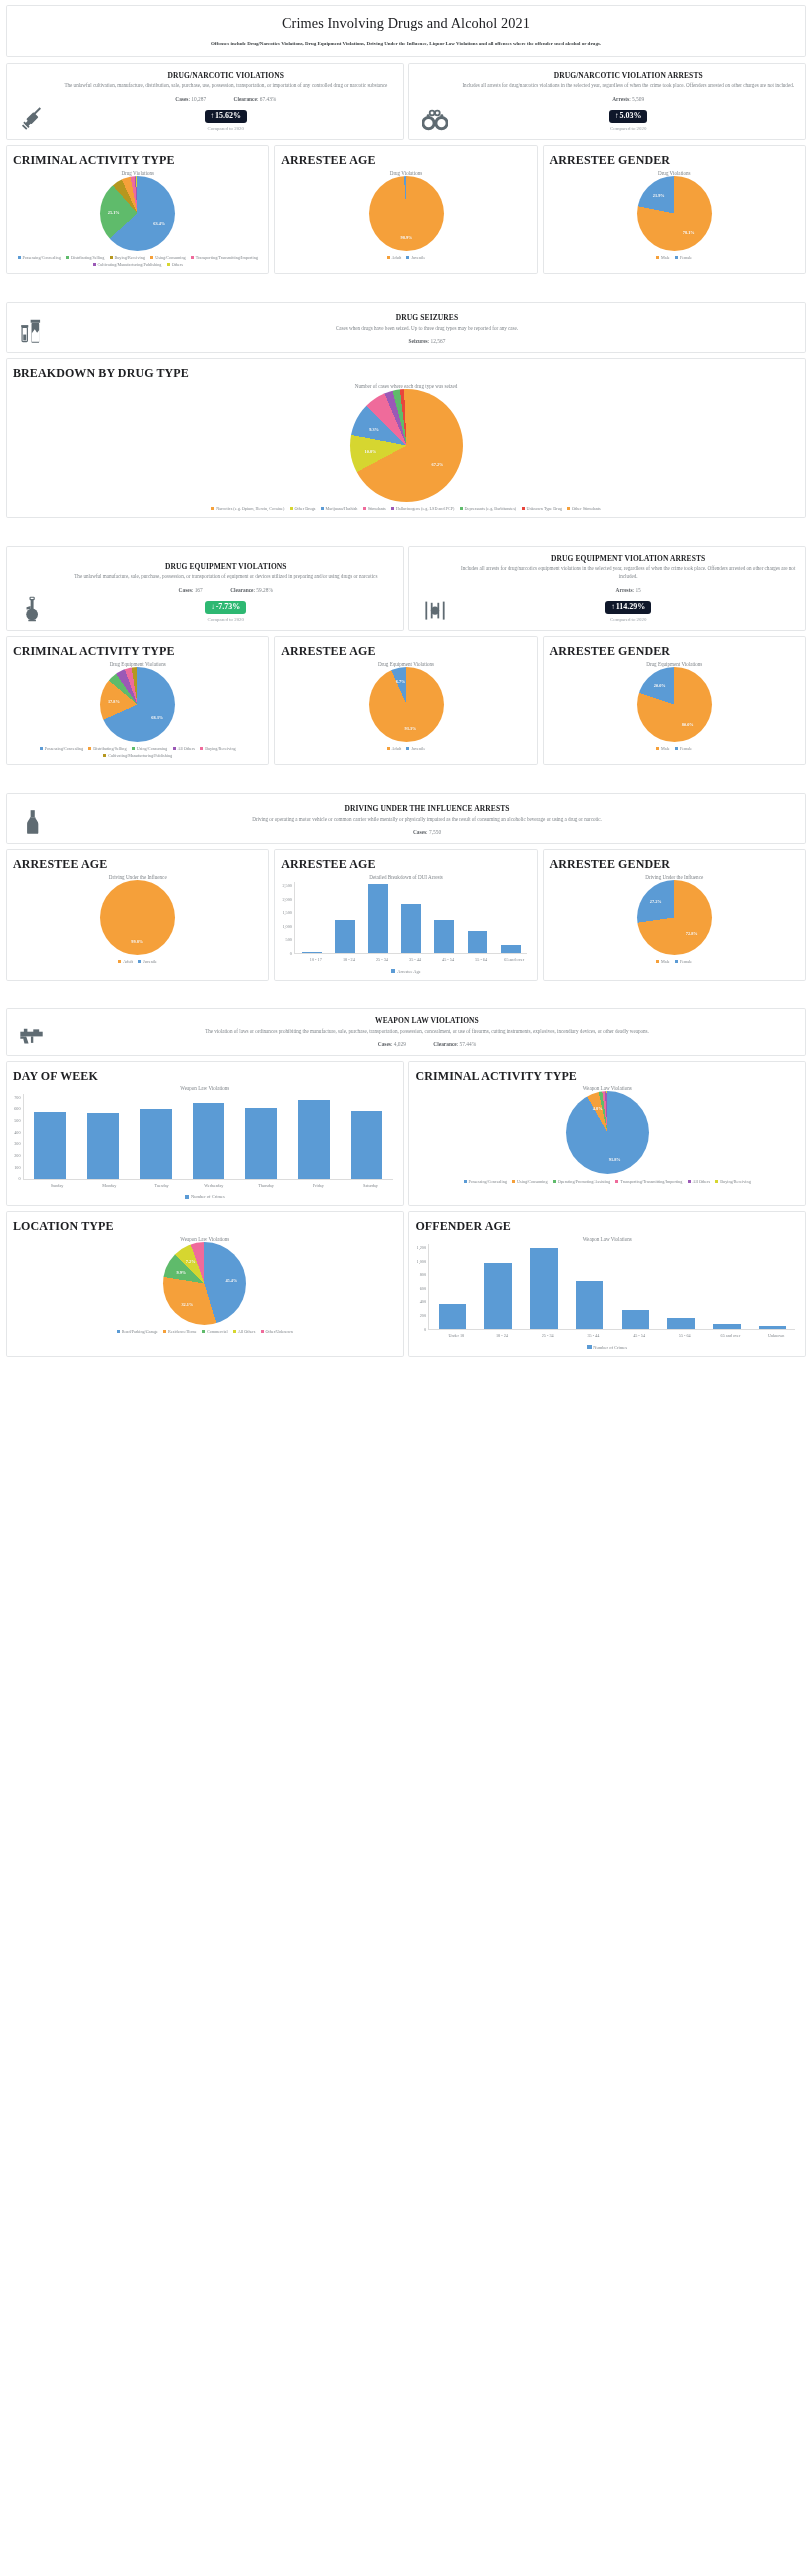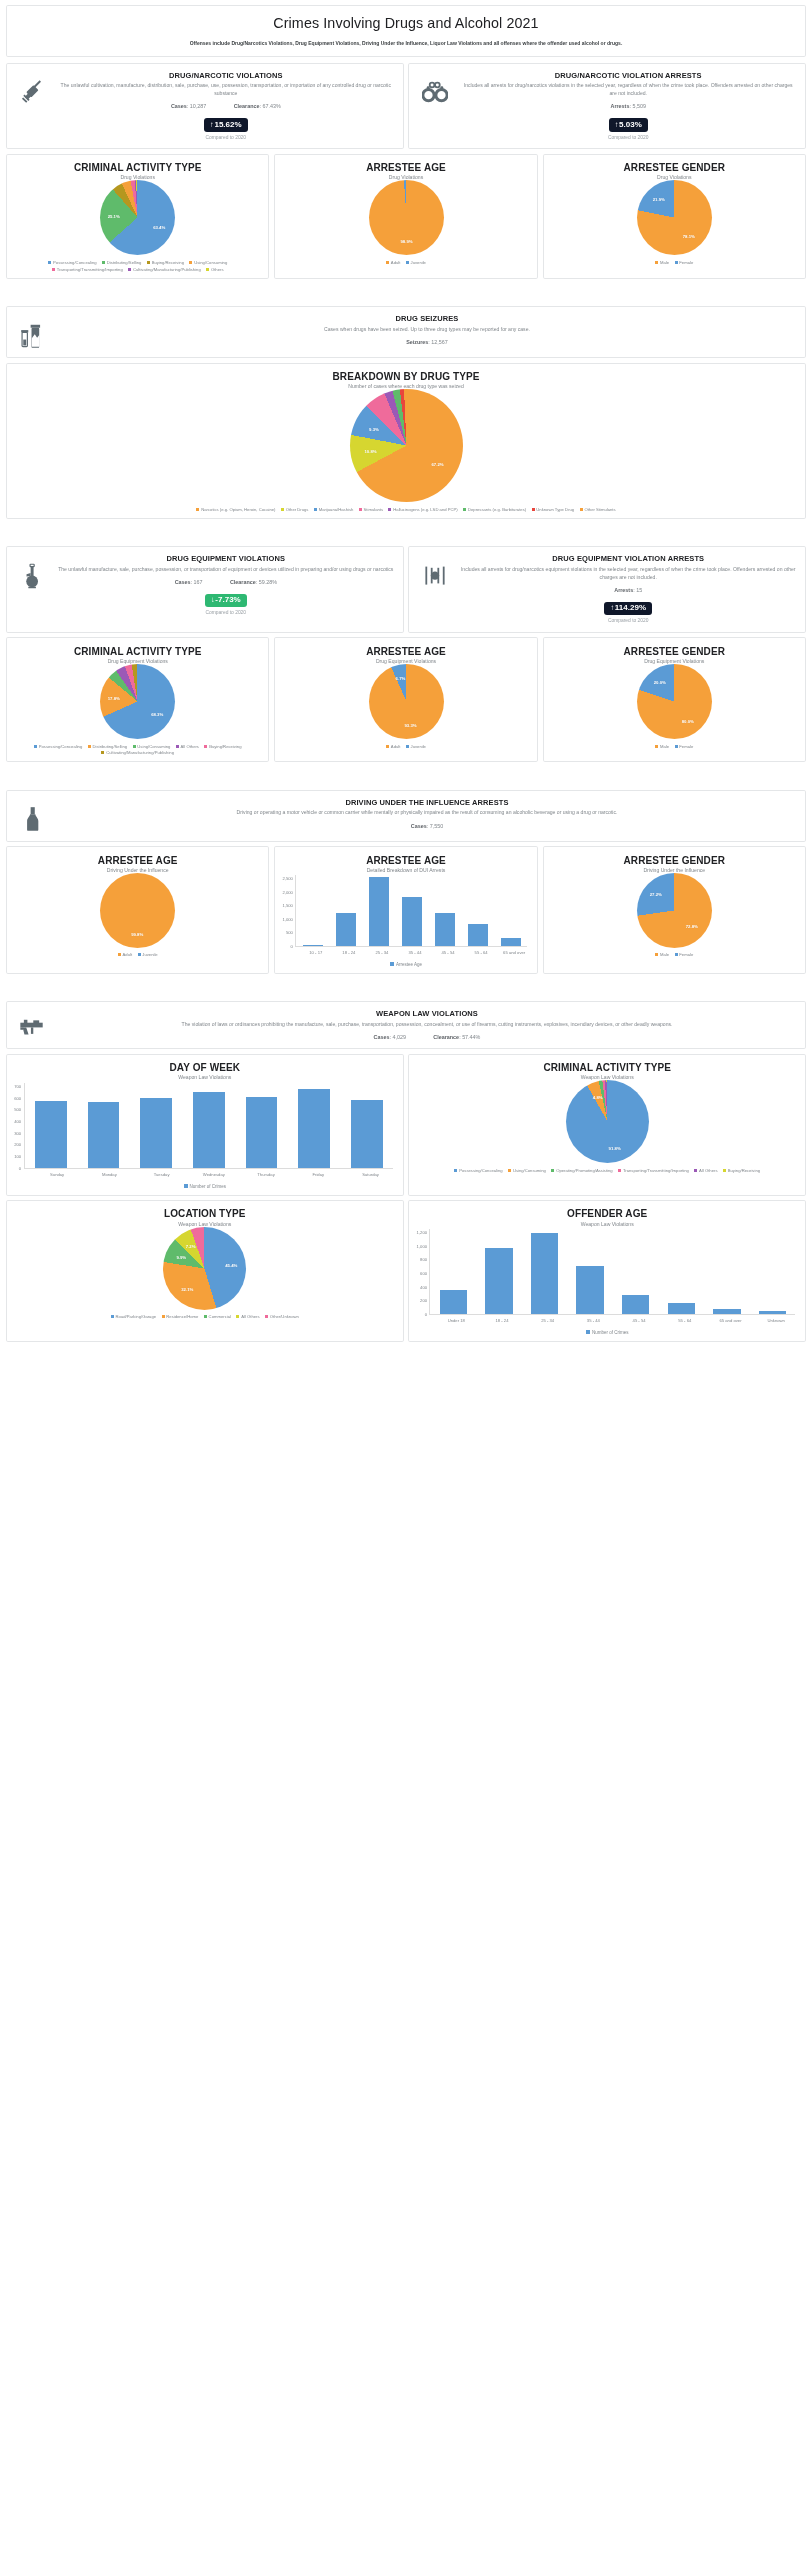--- a/index.html
+++ b/index.html
@@ -11,38 +11,39 @@
     -webkit-font-smoothing: antialiased;
   }
   .page { width: 812px; padding: 4.8px 6px 6px 6px; }
 
   
   .card {
     background: #fff;
     border: 0.6px solid #e4e6e8;
     border-radius: 1.8px;
     padding: 6px 7.2px;
+    font-family: Liberation Serif, serif;
   }
   .row { display: flex; gap: 4.8px; margin-bottom: 4.8px; align-items: stretch; }
   .row > .card { flex: 1 1 0; }
 
   
   .header-card { text-align: center; padding: 9.5px 7.2px 8.3px 7.2px; margin-bottom: 6px; }
   .main-title {
     font-size: 14.3px; font-weight: 400; color: #202124; letter-spacing: 0.1px;
     line-height: 1.25;
   }
   .sub-title { font-size: 10px; font-weight: 400; color: #202124; margin-top: 1.2px; }
   .header-note {
     font-size: 5px; font-weight: bold; color: #3c4043;
     margin-top: 7.2px; line-height: 1.4;
   }
 
   
-  .defcard { display: flex; align-items: flex-start; gap: 7px; padding: 7.2px 8.3px 8.3px 8.3px; }
+  .defcard { display: flex; align-items: flex-end; gap: 7px; padding: 7.2px 8.3px 8.3px 8.3px; }
   .defcard .icon-wrap {
     width: 35px; flex: 0 0 35px; display: flex; align-items: center;
     justify-content: center; padding-top: 8.3px; color: #5f6b72;
   }
   .defcard .body { flex: 1 1 auto; text-align: center; }
   .def-title {
     font-size: 7.5px; font-weight: bold; color: #202124;
     letter-spacing: 0.1px; margin-bottom: 2.4px;
   }
   .def-desc { font-size: 5.1px; color: #80868b; line-height: 1.55; }
@@ -58,21 +59,21 @@
     color: #fff; font-size: 8px; font-weight: bold; line-height: 1;
   }
   .badge.up { background: #0f172a; }
   .badge.down { background: #2eb872; }
   .badge .arrow { font-size: 7.7px; margin-right: 0.6px; }
   .badge-note { font-size: 4.9px; color: #9aa0a6; margin-top: 3px; }
 
   
   .chart-card { padding: 7.2px 6px 4.8px 6px; display: flex; flex-direction: column; }
   .chart-title {
-    text-align: center; font-size: 10px; font-weight: bold;
+    font-size: 12px; font-weight: bold;
     color: #202124; letter-spacing: 0.1px;
   }
   .chart-sub { text-align: center; font-size: 5.1px; color: #80868b; margin-top: 1.2px; }
   .chart-area { display: flex; align-items: center; justify-content: center; }
 
   
   .pie { border-radius: 50%; position: relative; }
   .pie-label {
     position: absolute; color: #fff; font-size: 4.3px; font-weight: bold;
     transform: translate(-50%, -50%); white-space: nowrap;

